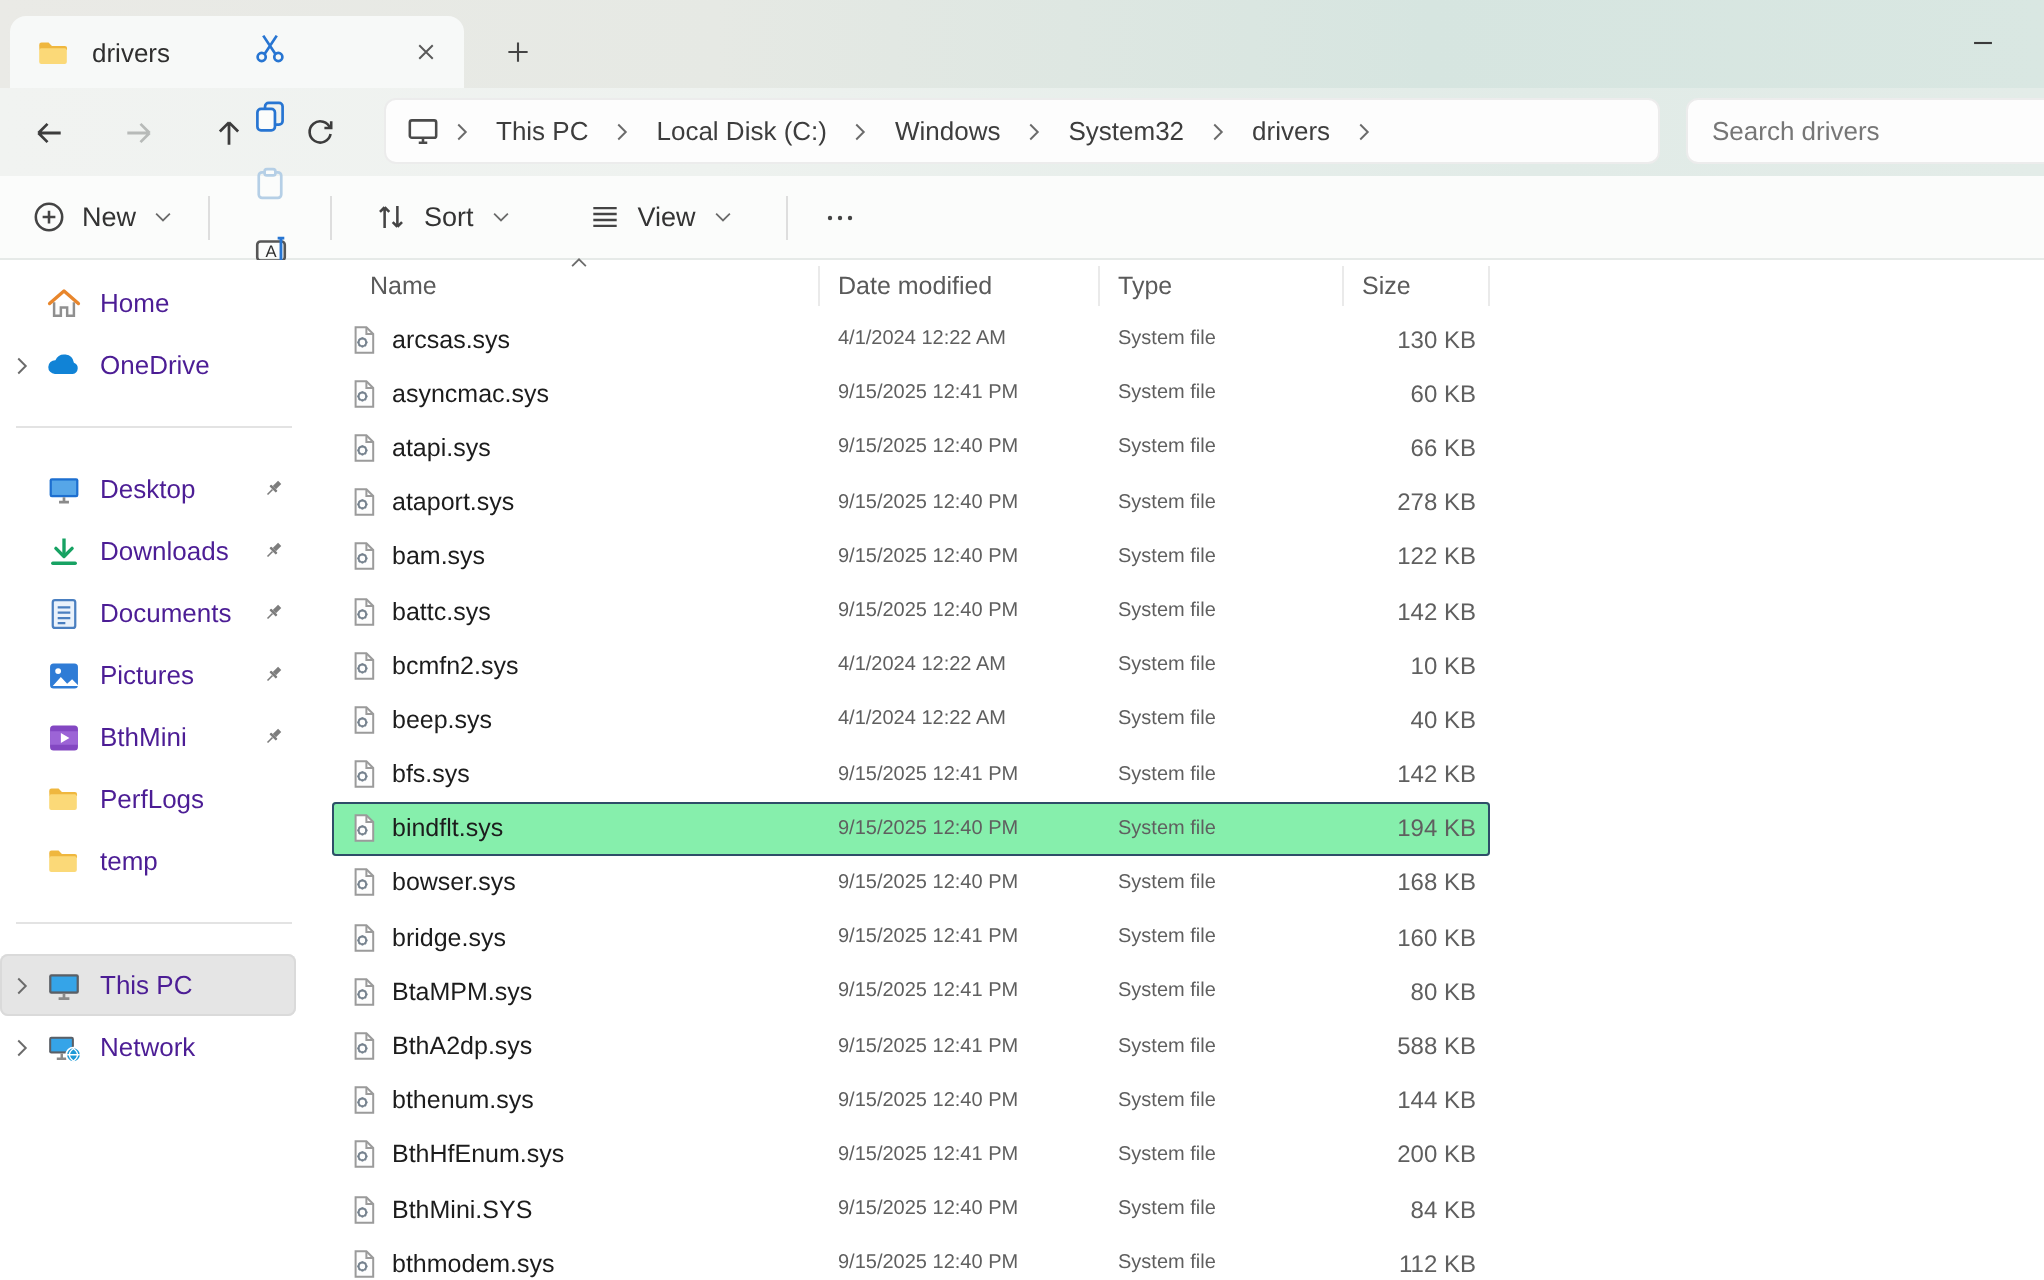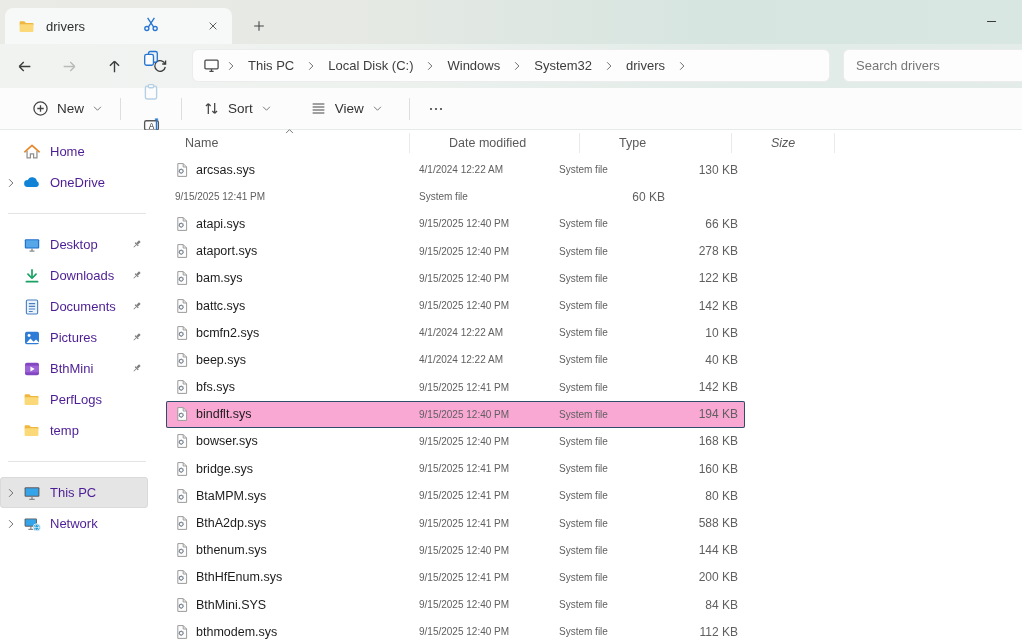--- a/index.html
+++ b/index.html
@@ -26,21 +26,21 @@
   .crumb { font-size:13px; color:#3d3d3d; padding:4px 6px; border-radius:4px; white-space:nowrap; }
   .crumb-chev { display:flex; align-items:center; padding:0 5px; }
   .searchbar { position:absolute; left:843px; top:5px; width:185px; height:33px; background:#fdfdfd;
     border:1px solid #ececec; border-radius:6px 0 0 6px; display:flex; align-items:center; }
   .searchbar input { border:none; outline:none; background:transparent; font-family:inherit;
     font-size:13px; color:#3d3d3d; padding:0 12px; width:100%; }
   .searchbar input::placeholder { color:#767676; }
 
   
   .toolbar { position:absolute; left:0; top:88px; width:1022px; height:42px; background:#fbfcfb;
-    border-bottom:1px solid #e6eae8; display:flex; align-items:center; padding-left:22px; }
+    border-bottom:1px solid #e6eae8; display:flex; align-items:center; padding-left:6px; }
   .tb-btn { display:flex; align-items:center; gap:8px; height:34px; padding:0 10px; border-radius:5px; font-size:13.5px; color:#333; }
   .tb-ico { width:46px; height:34px; display:flex; align-items:center; justify-content:center; border-radius:5px; }
   .tb-sep { width:1px; height:22px; background:#dedede; margin:0 7px; }
   .tb-more { width:38px; height:34px; display:flex; align-items:center; justify-content:center; border-radius:5px; }
 
   
   .main { position:absolute; left:0; top:130px; width:1022px; height:510px; background:#fff; display:flex; }
 
   
   .side { width:160px; padding-top:6px; flex:none; }
@@ -48,28 +48,28 @@
   .s-item.sel { background:#e5e5e5; box-shadow:inset 0 0 0 1px #dadada; }
   .s-chevzone { width:22px; display:flex; align-items:center; justify-content:center; flex:none; }
   .s-icon { width:19px; height:19px; flex:none; display:flex; align-items:center; justify-content:center; }
   .s-label { margin-left:9px; flex:1; white-space:nowrap; overflow:hidden; }
   .s-pin { width:24px; display:flex; align-items:center; justify-content:center; flex:none; }
   .s-div { height:1px; background:#e3e3e3; margin:15px 14px 15px 8px; }
 
   
   .files { flex:1; position:relative; }
   .fhdr { display:grid; grid-template-columns:244px 140px 122px 73px; margin-left:6px; width:579px;
-    height:26px; align-items:center; font-size:12.5px; color:#5a5a5a; position:relative;gap:30px; }
+    height:26px; align-items:center; font-size:12.5px; color:#5a5a5a; position:relative; }
   .fhdr .hc { height:20px; display:flex; align-items:center; border-right:1px solid #eaeaea; padding-left:9px; }
   .fhdr .hc.first { padding-left:19px; }
-  .fhdr .hc.size { justify-content:flex-start;font-style:italic; }
+  .fhdr .hc.size { justify-content:flex-start; }
   .sortcaret { position:absolute; left:118px; top:-3px; }
   .frow { display:grid; grid-template-columns:244px 140px 122px 73px; margin-left:6px; width:579px;
     height:27.2px; align-items:center; border-radius:2px; }
-  .frow.sel { background:#f9a8d4; box-shadow:inset 0 0 0 1px #2e4d68; }
+  .frow.sel { background:#86efac; box-shadow:inset 0 0 0 1px #2e4d68; }
   .c-name { display:flex; align-items:center; padding-left:8px; font-size:12.5px; color:#1c1c1c; gap:6px; white-space:nowrap; overflow:hidden; }
   .c-date, .c-type { font-size:10px; color:#5f5f5f; padding-left:9px; white-space:nowrap; }
   .c-size { font-size:12px; color:#5f5f5f; text-align:right; padding-right:7px; white-space:nowrap; }
   .ficon { width:16px; height:16px; flex:none; display:flex; }
   svg { display:block; }
 </style>
 </head>
 <body>
 
 <div class="titlebar">
@@ -490,20 +490,31 @@
               <path d="M7.2 6.6v1M7.2 10.8v1M4.6 9.2h1M8.8 9.2h1M5.4 7.4l.7.7M8.3 10.3l.7.7M9 7.4l-.7.7M5.4 11l.7-.7" stroke="#76828e" stroke-width=".9"></path>
             </svg>
           </span>
           <span>arcsas.sys</span>
         </div>
         <div class="c-date">4/1/2024 12:22 AM</div>
         <div class="c-type">System file</div>
         <div class="c-size">130 KB</div>
       </div>
       <div class="frow">
+        <div class="c-name">
+          <span class="ficon">
+            <svg width="16" height="16" viewBox="0 0 16 16">
+              <path d="M3.8 1.6h5.4l3.4 3.4v9.4H3.8z" fill="#fdfdfd" stroke="#9b9b9b" stroke-width="1"></path>
+              <path d="M9.2 1.6V5h3.4" fill="none" stroke="#9b9b9b" stroke-width="1"></path>
+              <circle cx="7.2" cy="9.2" r="1.9" fill="none" stroke="#76828e" stroke-width="1"></circle>
+              <path d="M7.2 6.6v1M7.2 10.8v1M4.6 9.2h1M8.8 9.2h1M5.4 7.4l.7.7M8.3 10.3l.7.7M9 7.4l-.7.7M5.4 11l.7-.7" stroke="#76828e" stroke-width=".9"></path>
+            </svg>
+          </span>
+          <span>asyncmac.sys</span>
+        </div>
         <div class="c-date">9/15/2025 12:41 PM</div>
         <div class="c-type">System file</div>
         <div class="c-size">60 KB</div>
       </div>
       <div class="frow">
         <div class="c-name">
           <span class="ficon">
             <svg width="16" height="16" viewBox="0 0 16 16">
               <path d="M3.8 1.6h5.4l3.4 3.4v9.4H3.8z" fill="#fdfdfd" stroke="#9b9b9b" stroke-width="1"></path>
               <path d="M9.2 1.6V5h3.4" fill="none" stroke="#9b9b9b" stroke-width="1"></path>

